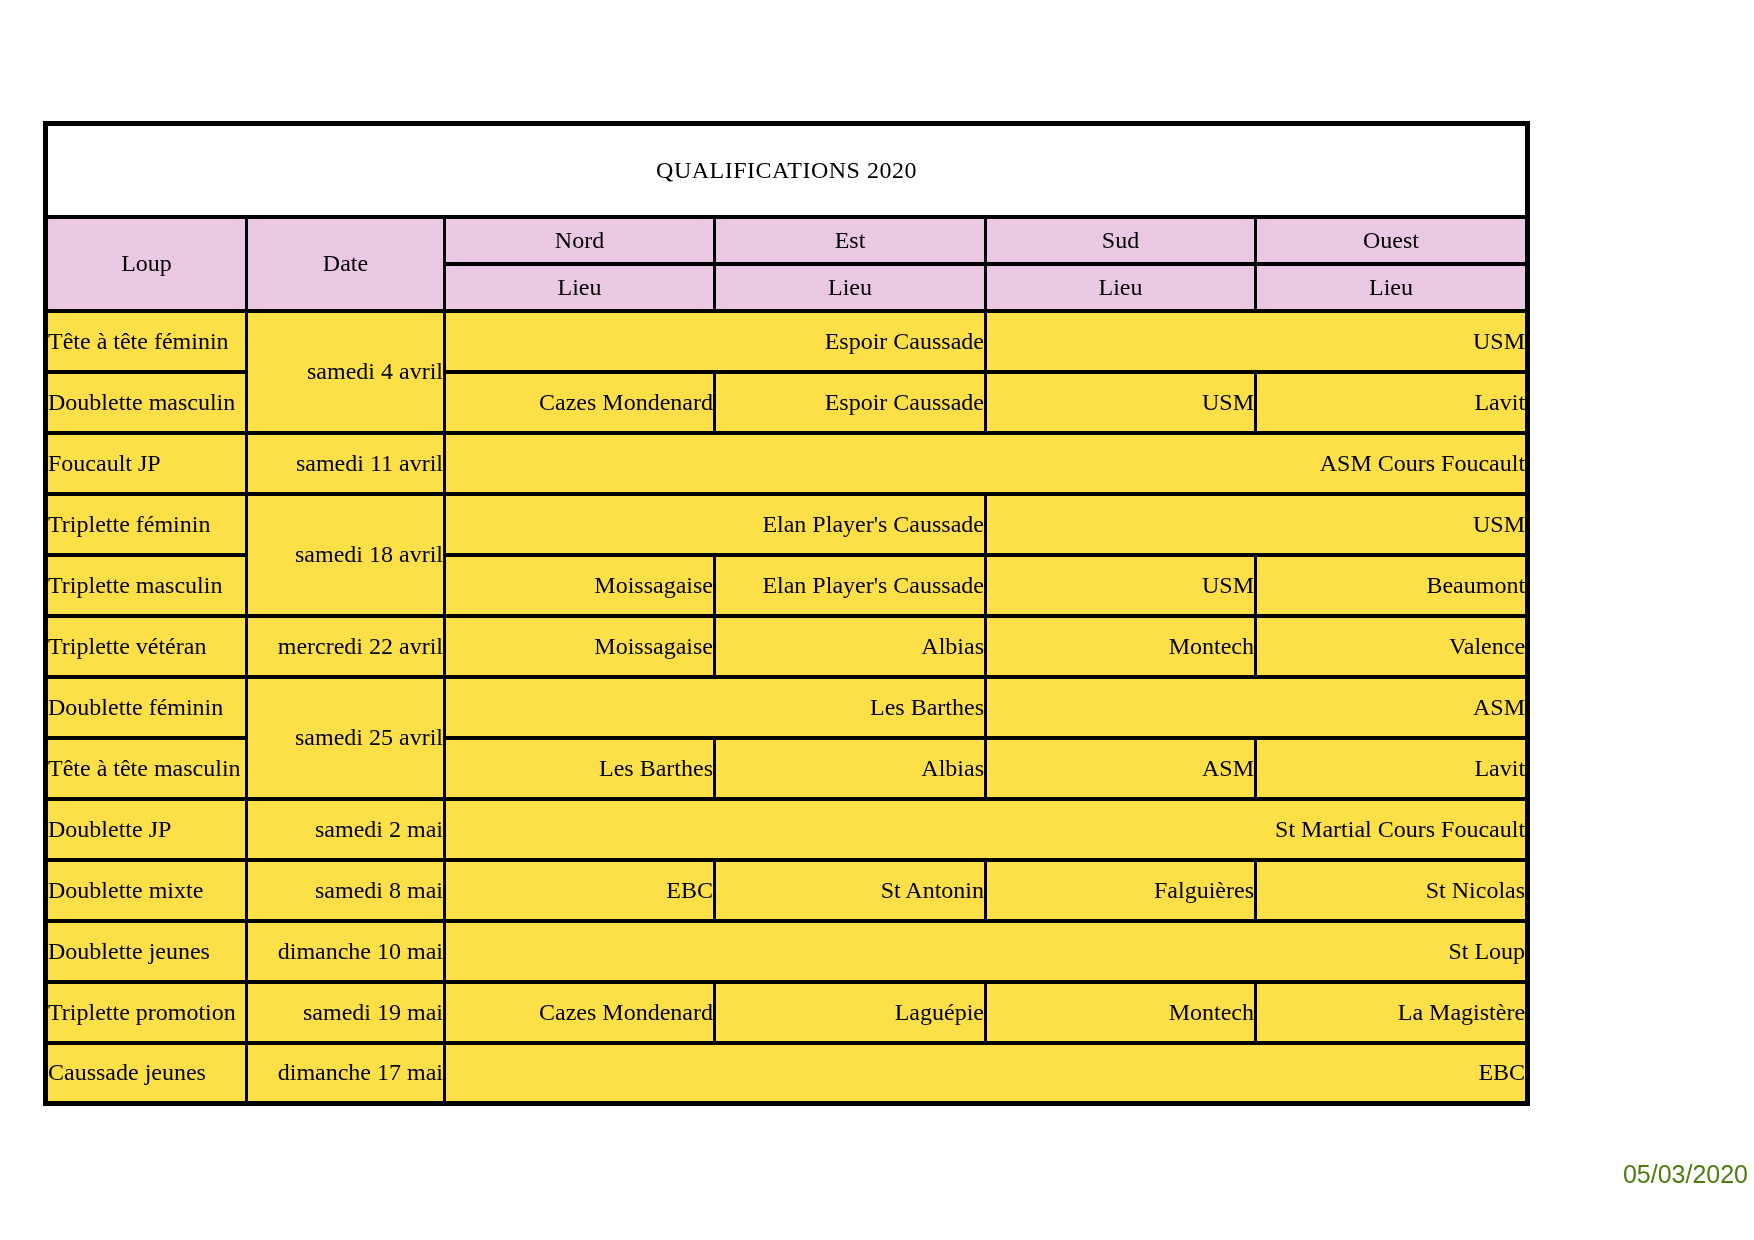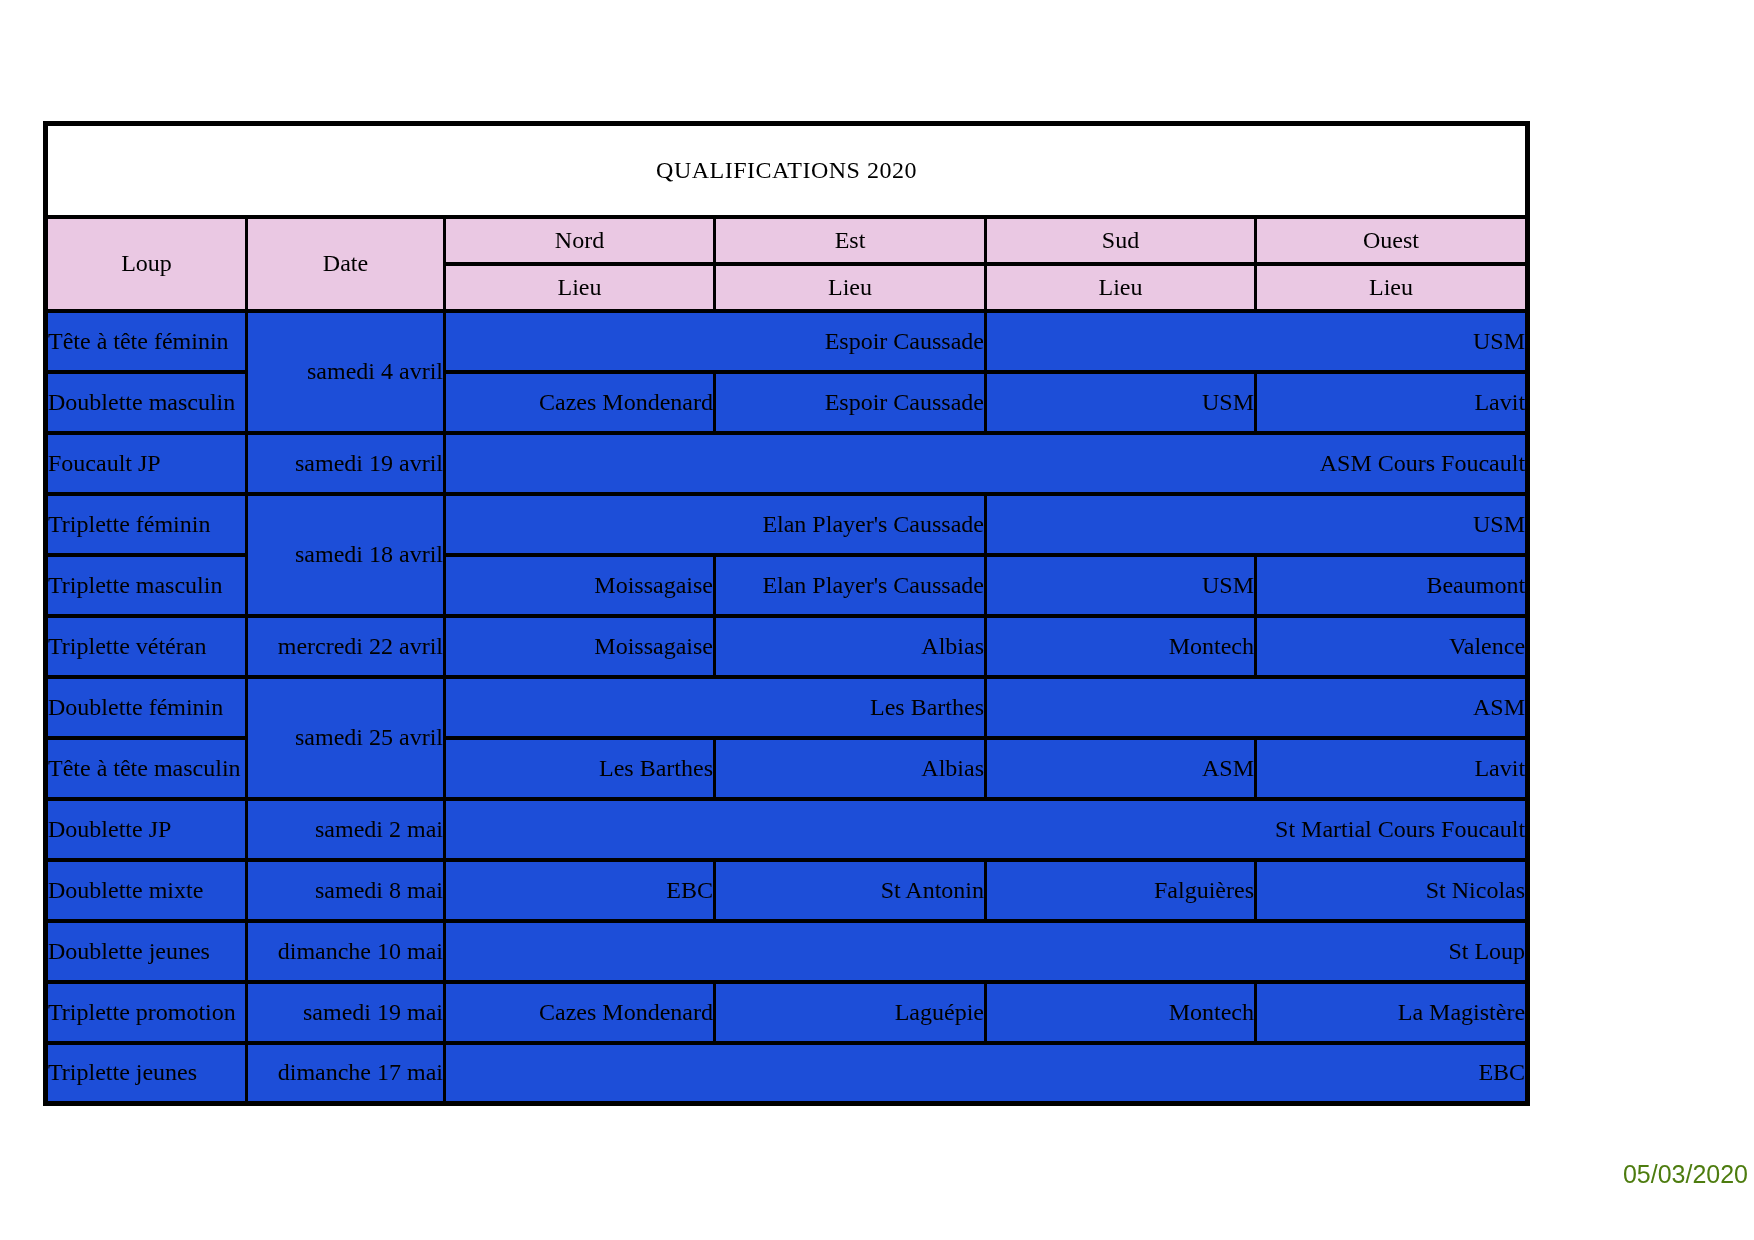--- a/index.html
+++ b/index.html
@@ -9,21 +9,21 @@
     background:#ffffff;
     overflow:hidden;
     font-family:"Liberation Serif", serif;
     color:#000;
   }
   table.qual {
     position:absolute; left:43px; top:121px;
     width:1482px;
     border-collapse:collapse;
     table-layout:fixed;
-    background:#1d4ed8;
+    background:#fde047;
     border:5px solid #000;
   }
   table.qual th, table.qual td {
     border:3px solid #000;
     border-top-width:4px;
     border-bottom-width:4px;
     overflow:hidden;
     white-space:nowrap;
     vertical-align:middle;
     font-size:24px;
@@ -98,21 +98,21 @@
     <tr class="data-row">
       <td class="type-cell">Doublette masculin</td>
       <td class="loc-cell">Cazes Mondenard</td>
       <td class="loc-cell">Espoir Caussade</td>
       <td class="loc-cell">USM</td>
       <td class="loc-cell">Lavit</td>
     </tr>
 
     <tr class="data-row">
       <td class="type-cell">Foucault JP</td>
-      <td class="date-cell">samedi 19 avril</td>
+      <td class="date-cell">samedi 11 avril</td>
       <td class="loc-cell" colspan="4">ASM Cours Foucault</td>
     </tr>
 
     <tr class="data-row">
       <td class="type-cell">Triplette féminin</td>
       <td class="date-cell" rowspan="2">samedi 18 avril</td>
       <td class="loc-cell" colspan="2">Elan Player's Caussade</td>
       <td class="loc-cell" colspan="2">USM</td>
     </tr>
     <tr class="data-row">
@@ -170,21 +170,21 @@
     <tr class="data-row">
       <td class="type-cell">Triplette promotion</td>
       <td class="date-cell">samedi 19 mai</td>
       <td class="loc-cell">Cazes Mondenard</td>
       <td class="loc-cell">Laguépie</td>
       <td class="loc-cell">Montech</td>
       <td class="loc-cell">La Magistère</td>
     </tr>
 
     <tr class="data-row">
-      <td class="type-cell">Triplette jeunes</td>
+      <td class="type-cell">Caussade jeunes</td>
       <td class="date-cell">dimanche 17 mai</td>
       <td class="loc-cell" colspan="4">EBC</td>
     </tr>
   </tbody>
     </table>
 
   <div class="footer-date">05/03/2020</div>
 </div>
 
 </body></html>

